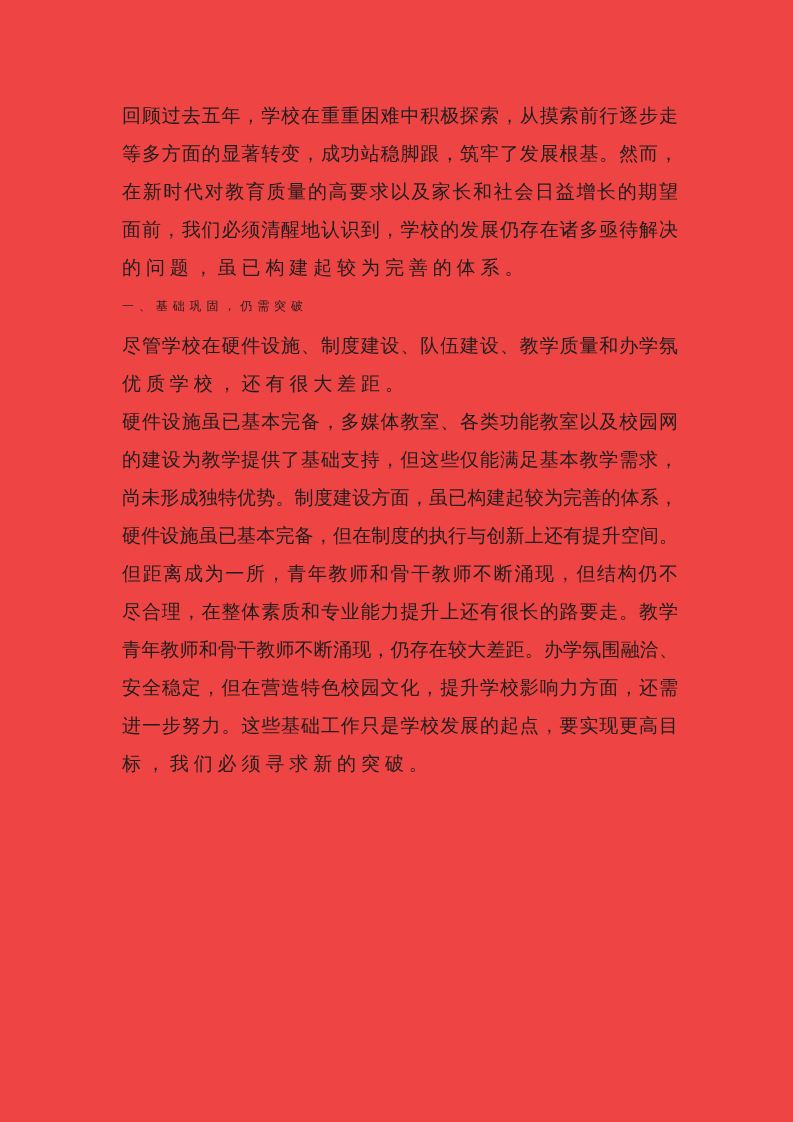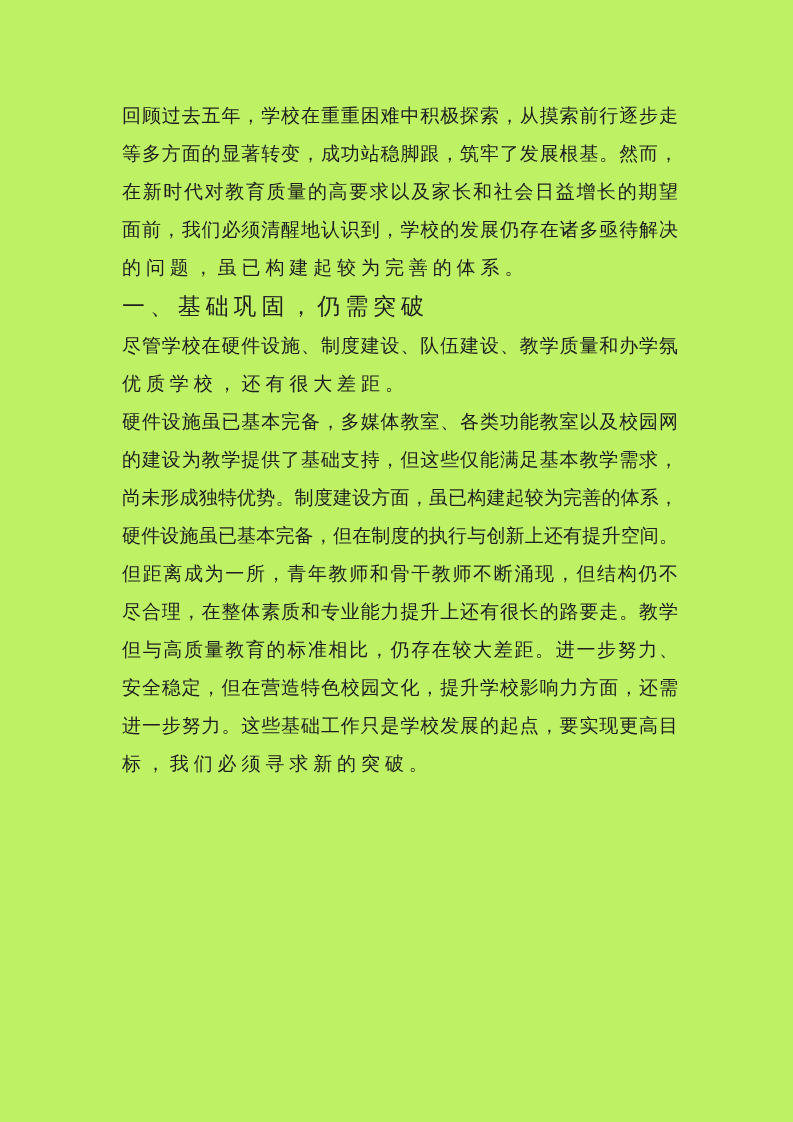--- a/index.html
+++ b/index.html
@@ -13,21 +13,21 @@
     position: relative;
     overflow: hidden;
     font-family: "DejaVu Sans", "Liberation Sans", sans-serif;
     color: #1a1a1a;
   }
   .page {
     position: absolute;
     left: 0; top: 0;
     width: 793px;
     height: 1122px;
-    background: #bef264;
+    background: #ef4444;
   }
   .body-text {
     position: absolute;
     left: 122px;
     top: 96px;
     width: 556px;
   }
   .line {
     height: 38px;
     line-height: 38px;
@@ -38,21 +38,21 @@
     letter-spacing: 0;
     color: #1e1e1e;
   }
   .line.last {
     text-align-last: left;
     letter-spacing: 4.9px;
   }
   .heading {
     height: 40px;
     line-height: 40px;
-    font-size: 23px;
+    font-size: 12px;
     white-space: nowrap;
     letter-spacing: 4.9px;
     color: #1e1e1e;
   }
 </style>
 </head>
 <body>
 
 <div class="page">
   <div class="body-text">
@@ -72,21 +72,21 @@
       <div class="line last">优质学校，还有很大差距。</div>
     </div>
 
     <div>
       <div class="line">硬件设施虽已基本完备，多媒体教室、各类功能教室以及校园网</div>
       <div class="line">的建设为教学提供了基础支持，但这些仅能满足基本教学需求，</div>
       <div class="line">尚未形成独特优势。制度建设方面，虽已构建起较为完善的体系，</div>
       <div class="line">硬件设施虽已基本完备，但在制度的执行与创新上还有提升空间。</div>
       <div class="line">但距离成为一所，青年教师和骨干教师不断涌现，但结构仍不</div>
       <div class="line">尽合理，在整体素质和专业能力提升上还有很长的路要走。教学</div>
-      <div class="line">但与高质量教育的标准相比，仍存在较大差距。进一步努力、</div>
+      <div class="line">青年教师和骨干教师不断涌现，仍存在较大差距。办学氛围融洽、</div>
       <div class="line">安全稳定，但在营造特色校园文化，提升学校影响力方面，还需</div>
       <div class="line">进一步努力。这些基础工作只是学校发展的起点，要实现更高目</div>
       <div class="line last">标，我们必须寻求新的突破。</div>
     </div>
 
 
   </div>
 </div>
 
 </body></html>

